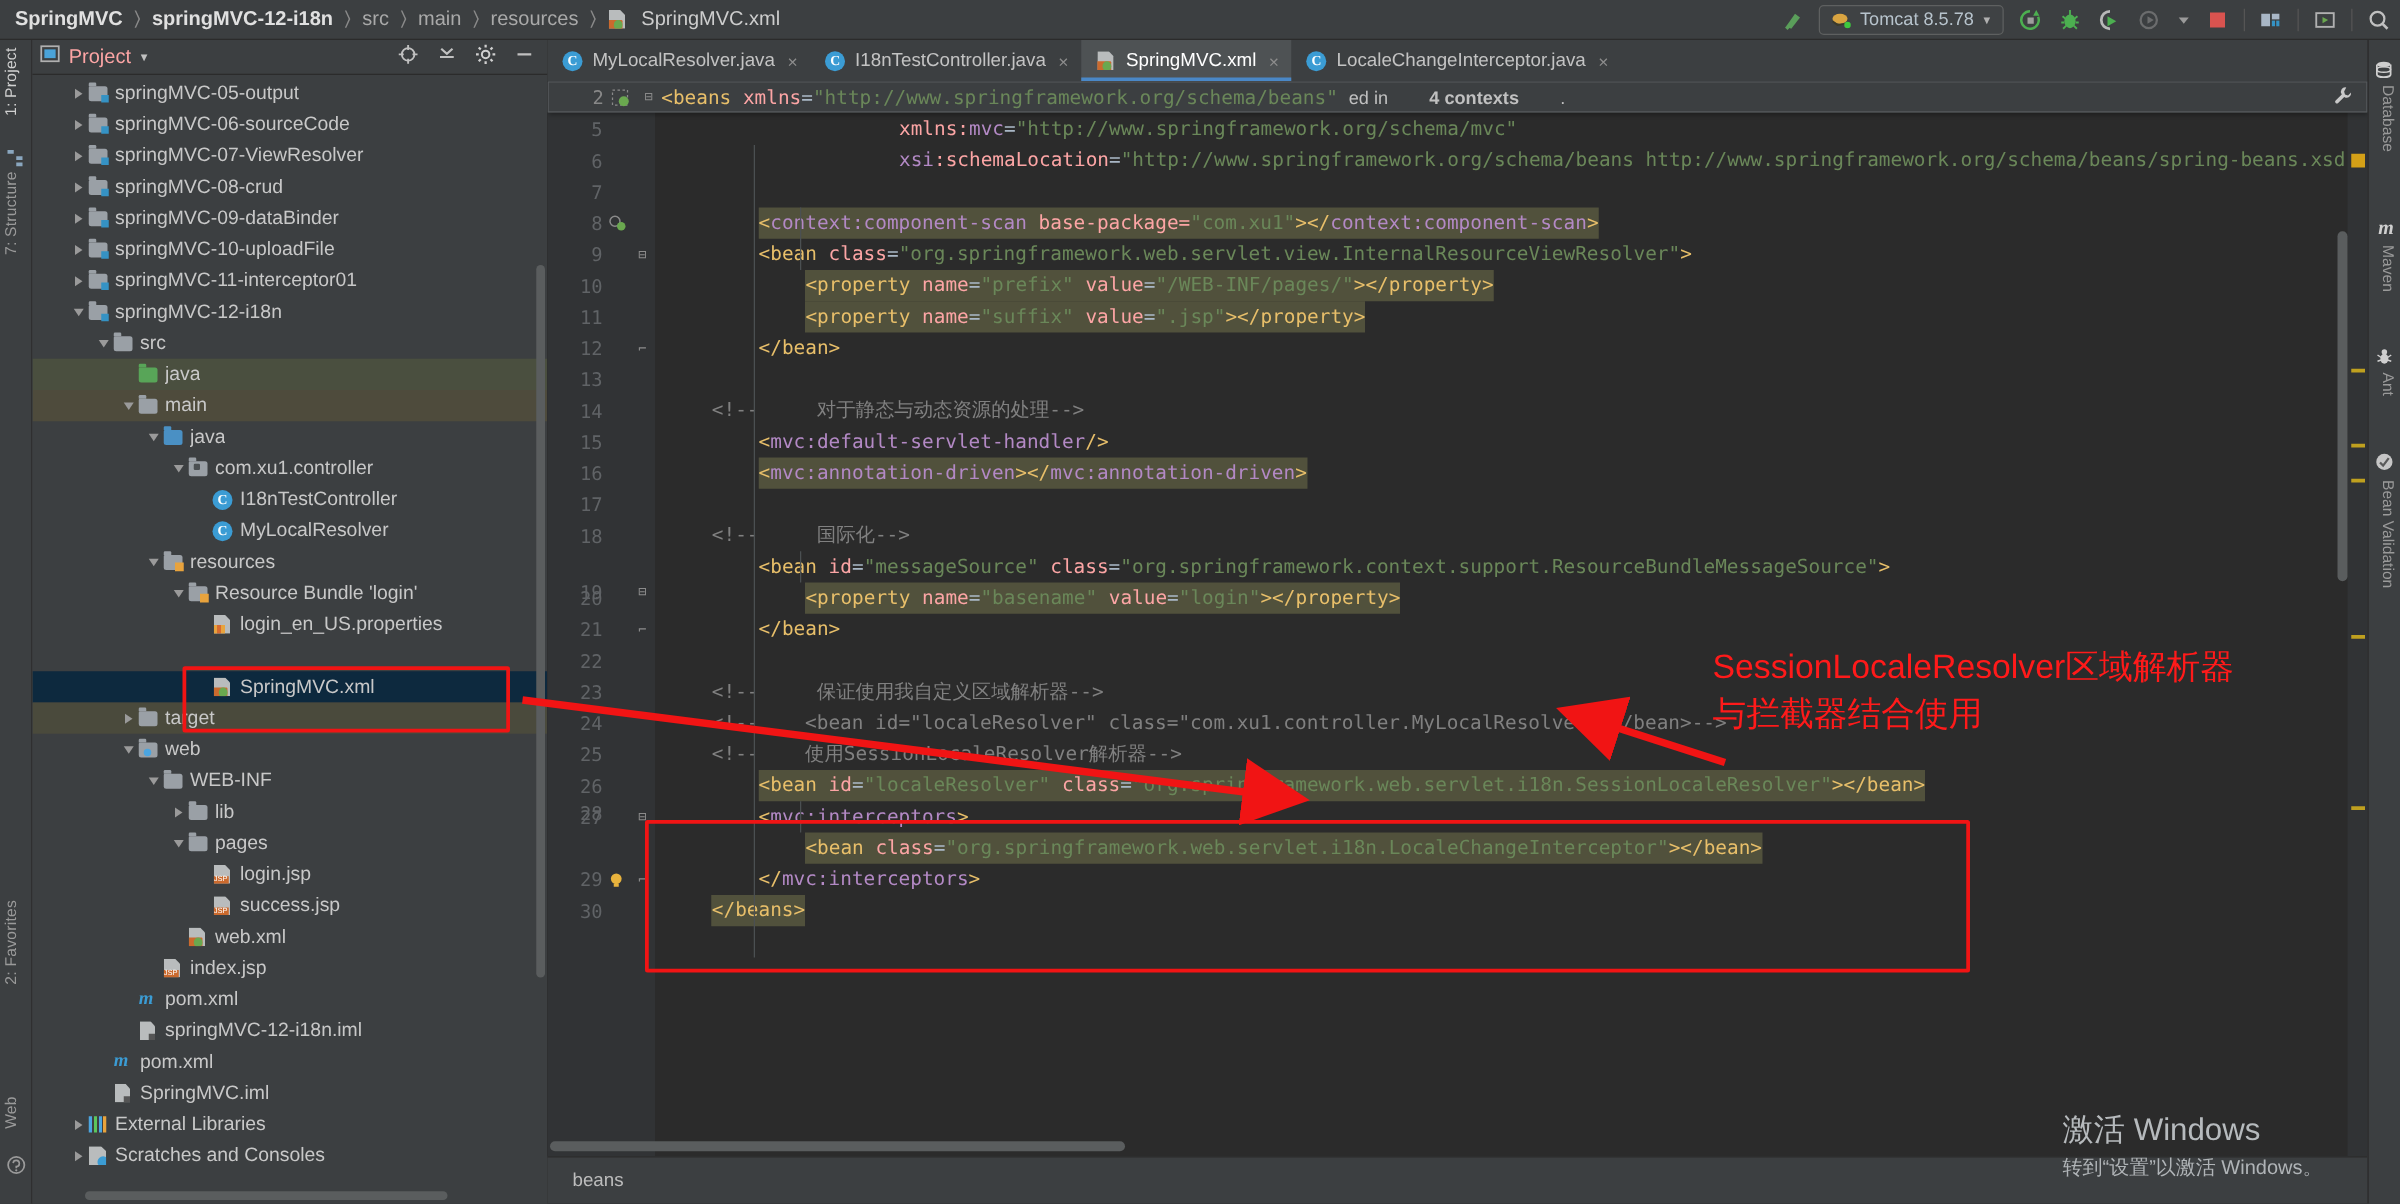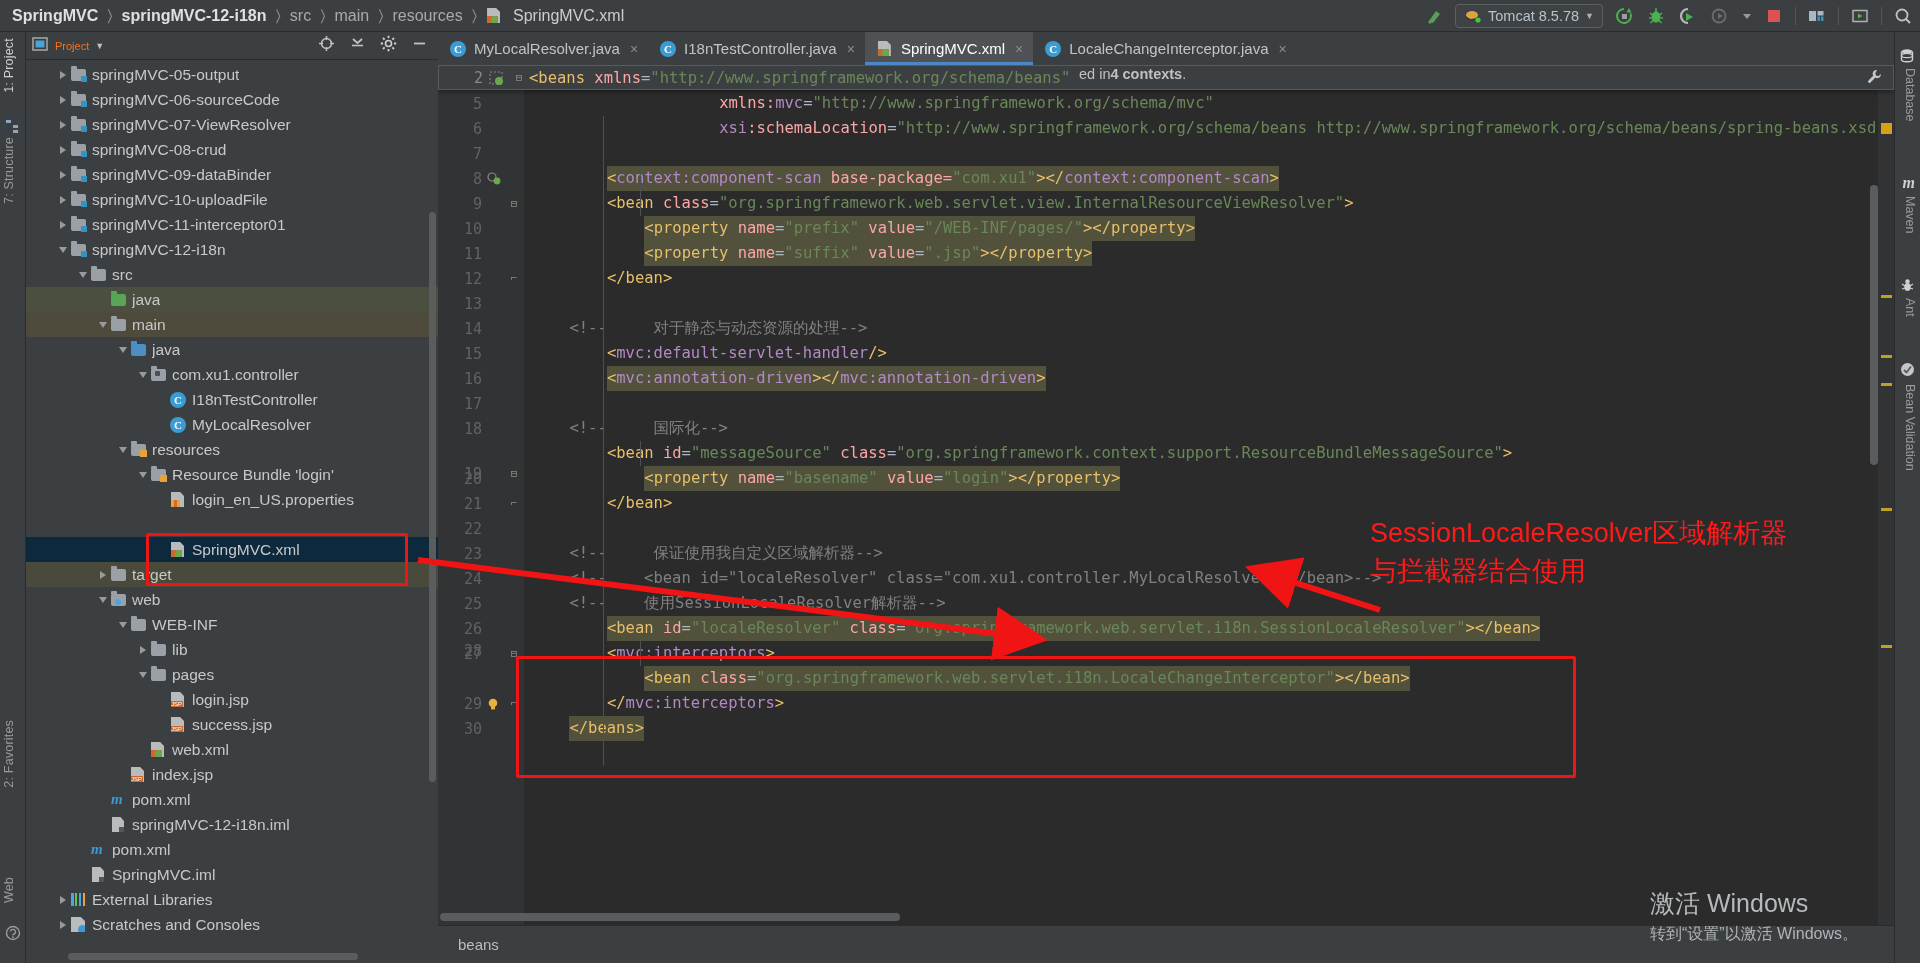--- a/index.html
+++ b/index.html
@@ -64,21 +64,21 @@
 
   
   .projpanel {
     position: absolute; left: 26px; top: 32px; width: 412px; height: 931px;
     background: #3c3f41;
   }
   .projheader {
     height: 28px; background: #3c3f41; display: flex; align-items: center;
     padding-left: 6px; border-bottom: 1px solid #2b2b2b;
   }
-  .projheader .ptitle { font-size: 11px; color: #f97316; margin-left: 7px; }
+  .projheader .ptitle { font-size: 16px; color: #fca5a5; margin-left: 7px; }
   .projheader .pcaret { margin-left: 6px; font-size: 9px; color: #c0c0c0; }
   .phdr-icons { margin-left: auto; display: flex; gap: 14px; padding-right: 10px; align-items:center;}
 
   .tree {
     position: relative; height: 903px; overflow: hidden;
     background: #3c3f41; padding-top: 2px;
   }
   .trow {
     display: flex; align-items: center; height: 25px;
     font-size: 15.5px; white-space: nowrap; color: #c8c8c8;
@@ -164,22 +164,22 @@
   .stickyline {
     position: absolute; left: 0; top: 0; width: 1456px; height: 25px;
     background: #3c3f41; border: 1px solid #565a5c; display: flex; align-items: center;
     z-index: 6; font-family: "DejaVu Sans Mono", monospace; font-size: 15.5px;
     box-shadow: 0 2px 4px rgba(0,0,0,.35);
   }
   .stickyline .sl-num { width: 44px; text-align: right; color: #888; font-size:15px;}
   .stickyline .sl-ico { width: 26px; display:flex; align-items:center; justify-content:center;}
   .stickyline .sl-fold { width: 20px; display:flex; align-items:center; justify-content:center; color:#8a8a8a; font-size:11px;}
   .stickyline .sl-code { white-space: pre; }
-  .sticky-warn { position:absolute; left:640px; top:0; height:25px; display:flex; 
-    font-family:"Liberation Sans", sans-serif; font-size:14.5px; color:#c0c0c0; }
+  .sticky-warn { position:absolute; left:640px; top:0; height:25px; display:flex; align-items:center;
+    font-family:"Liberation Sans", sans-serif; font-size:14.5px; color:#c0c0c0;gap:33px; }
   .sticky-tools { position:absolute; right:10px; top:0; height:25px; display:flex; align-items:center; gap:8px;}
 
   
   .gutter {
     position: absolute; left: 0; top: 0; width: 86px; height: 860px; background: #313335;
   }
   .gline {
     position: absolute; left: 0; width: 86px; height: 25px;
     font-family: "DejaVu Sans Mono", monospace; font-size: 15px; color: #606366;
     display: flex; align-items: center;

